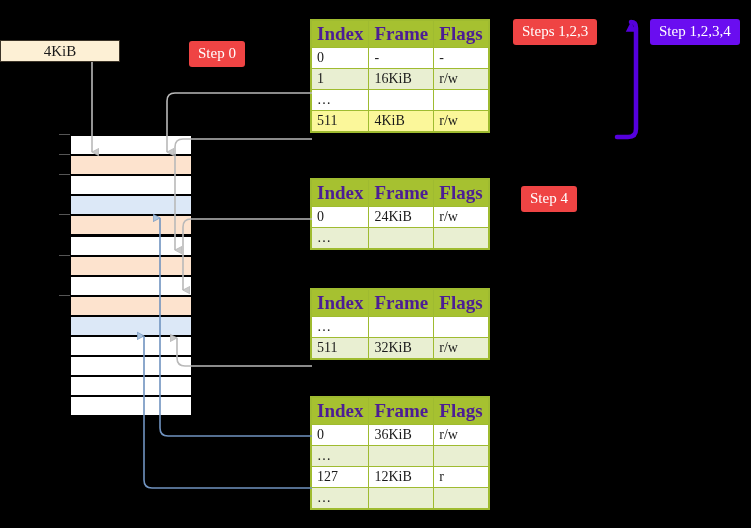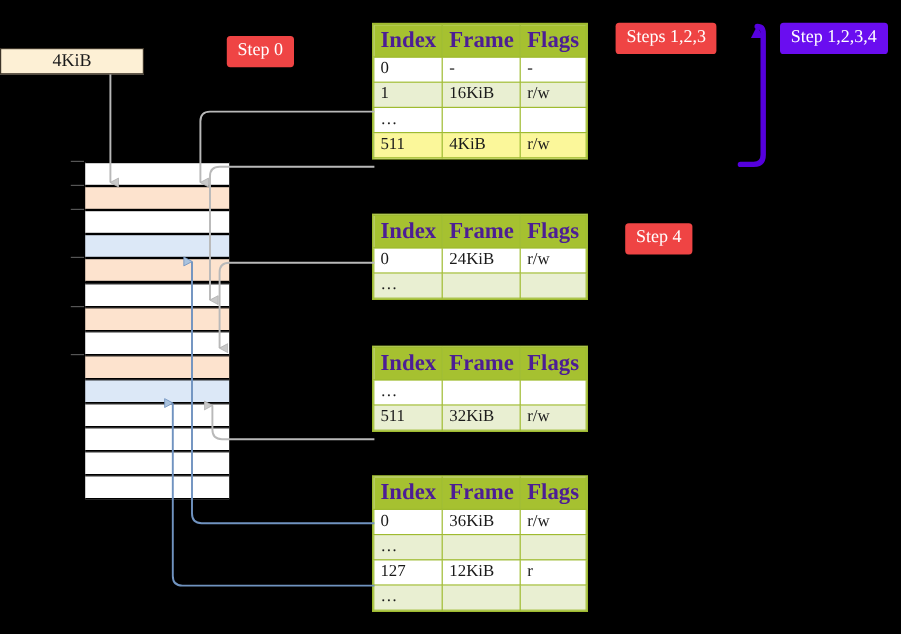--- a/index.html
+++ b/index.html
@@ -51,21 +51,21 @@
 </style>
 </head>
 <body>
 
 <div class="canvas">
 
   <div class="kbox" style="left:0px;top:40px;width:120px;height:22px;">
     <span>4KiB</span>
   </div>
 
-  <div class="badge red" style="left:189px;top:30px;">
+  <div class="badge red" style="left:189px;top:41px;">
     <span>Step 0</span>
   </div>
 
   <div class="badge red" style="left:513px;top:19px;">
     <span>Steps 1,2,3</span>
   </div>
 
   <div class="badge violet" style="left:650px;top:19px;">
     <span>Step 1,2,3,4</span>
   </div>

